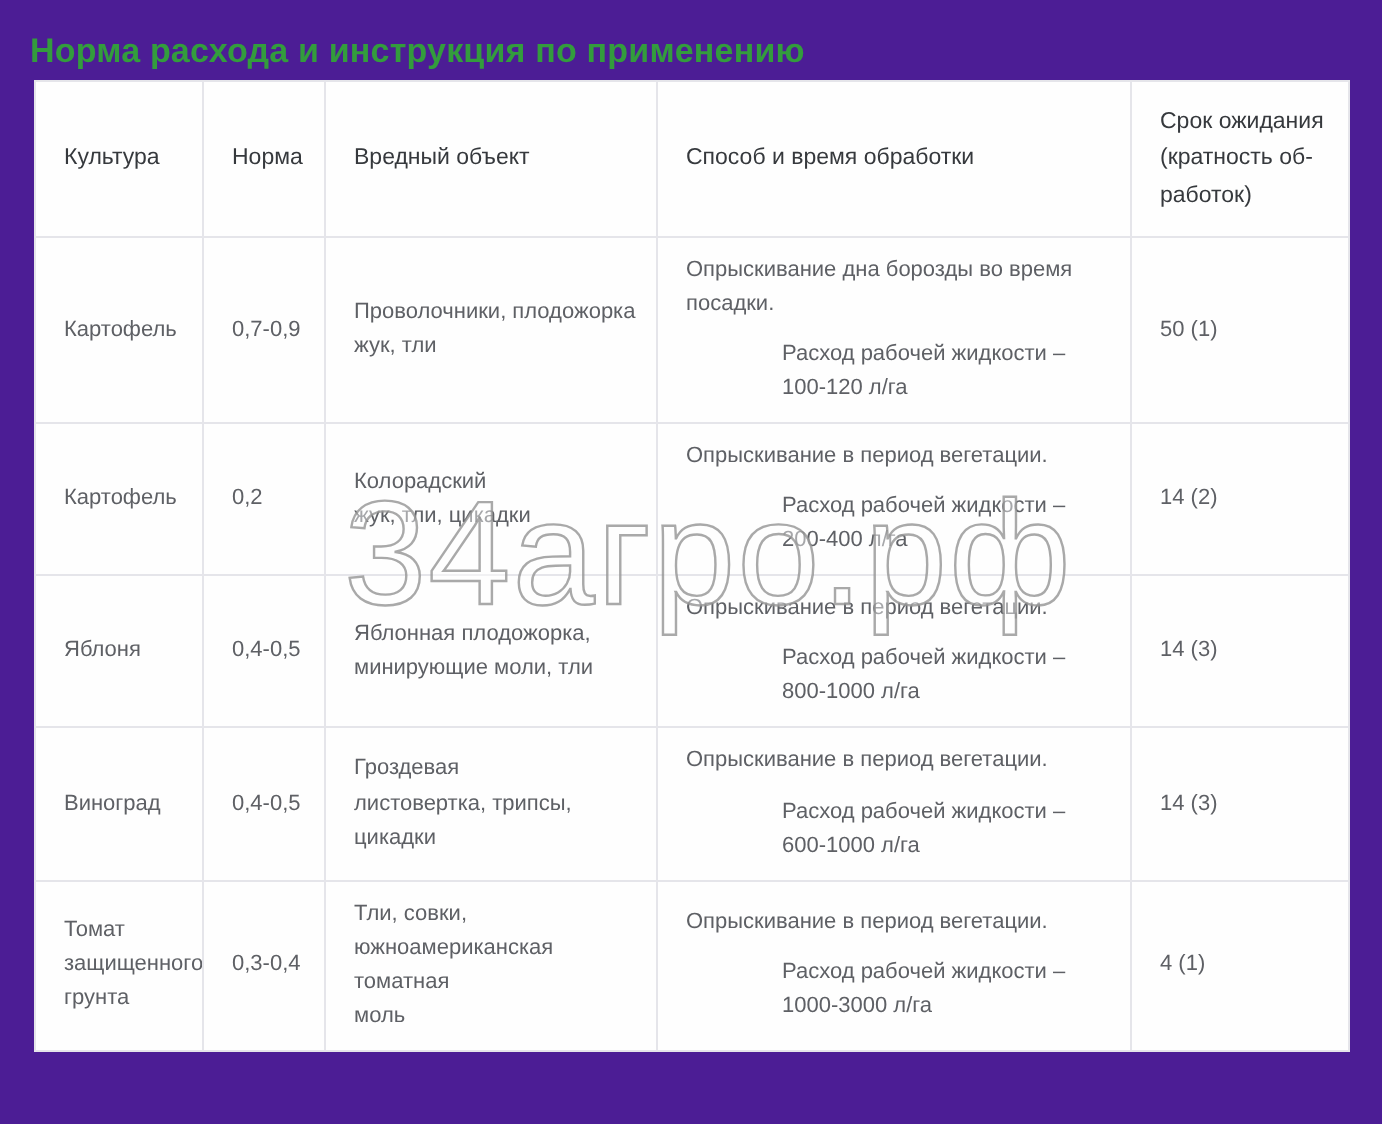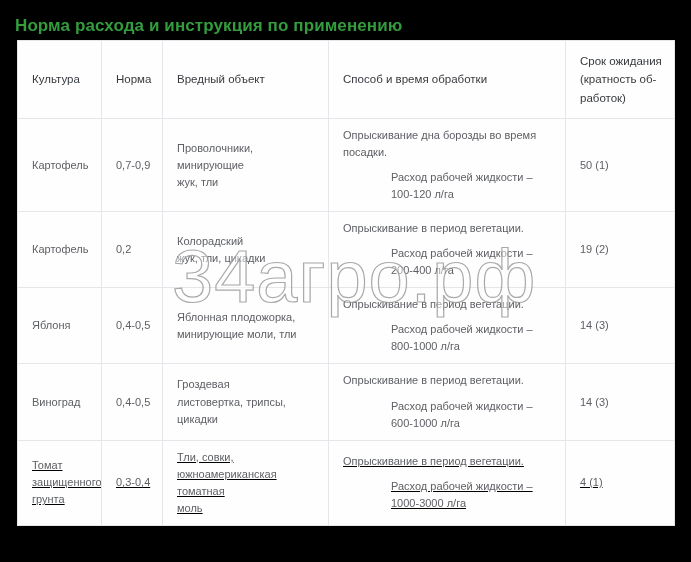--- a/index.html
+++ b/index.html
@@ -5,21 +5,21 @@
   html, body {
     margin: 0;
     padding: 0;
     background: #ffffff;
     font-family: "Liberation Sans", "DejaVu Sans", sans-serif;
   }
   .page {
     position: relative;
     width: 691px;
     height: 562px;
-    background: #000000;
+    background: #4c1d95;
     overflow: hidden;
   }
   .title {
     position: absolute;
     left: 15px;
     top: 5px;
     font-size: 17px;
     font-weight: bold;
     color: #339c3d;
     letter-spacing: 0.1px;
@@ -56,21 +56,21 @@
   col.c1 { width: 84px; }
   col.c2 { width: 61px; }
   col.c3 { width: 166px; }
   col.c4 { width: 237px; }
   col.c5 { width: 109px; }
   tr.hrow  { height: 78px; }
   tr.r1 { height: 81px; }
   tr.r2 { height: 64px; }
   tr.r3 { height: 67px; }
   tr.r4 { height: 66px; }
-  tr.r5 { height: 79px; text-decoration: underline; }
+  tr.r5 { height: 79px; }
   .multiline { white-space: pre-line; }
   .p2 { margin-top: 8px; padding-left: 48px; }
   .watermark {
     position: absolute;
     left: 172px;
     top: 234px;
     z-index: 5;
     font-size: 74px;
     font-weight: 400;
     letter-spacing: 1px;
@@ -101,38 +101,38 @@
         <th>Норма</th>
         <th>Вредный объект</th>
         <th>Способ и  время обработки</th>
         <th>Срок ожидания (кратность об-работок)</th>
       </tr>
     </thead>
     <tbody>
       <tr class="r1">
         <td class="multiline">Картофель</td>
         <td>0,7-0,9</td>
-        <td class="multiline">Проволочники, минирующие
+        <td class="multiline">Проволочники, плодожорка
 жук, тли</td>
         <td>
           <div class="p">Опрыскивание дна борозды во время посадки.</div>
           <div class="p p2">Расход рабочей жидкости – 100-120 л/га</div>
         </td>
         <td>50 (1)</td>
       </tr>
       <tr class="r2">
         <td class="multiline">Картофель</td>
         <td>0,2</td>
         <td class="multiline">Колорадский
 жук, тли, цикадки</td>
         <td>
           <div class="p">Опрыскивание в период вегетации.</div>
           <div class="p p2">Расход рабочей жидкости – 200-400 л/га</div>
         </td>
-        <td>19 (2)</td>
+        <td>14 (2)</td>
       </tr>
       <tr class="r3">
         <td class="multiline">Яблоня</td>
         <td>0,4-0,5</td>
         <td class="multiline">Яблонная плодожорка,
 минирующие моли, тли</td>
         <td>
           <div class="p">Опрыскивание в период вегетации.</div>
           <div class="p p2">Расход рабочей жидкости – 800-1000 л/га</div>
         </td>

